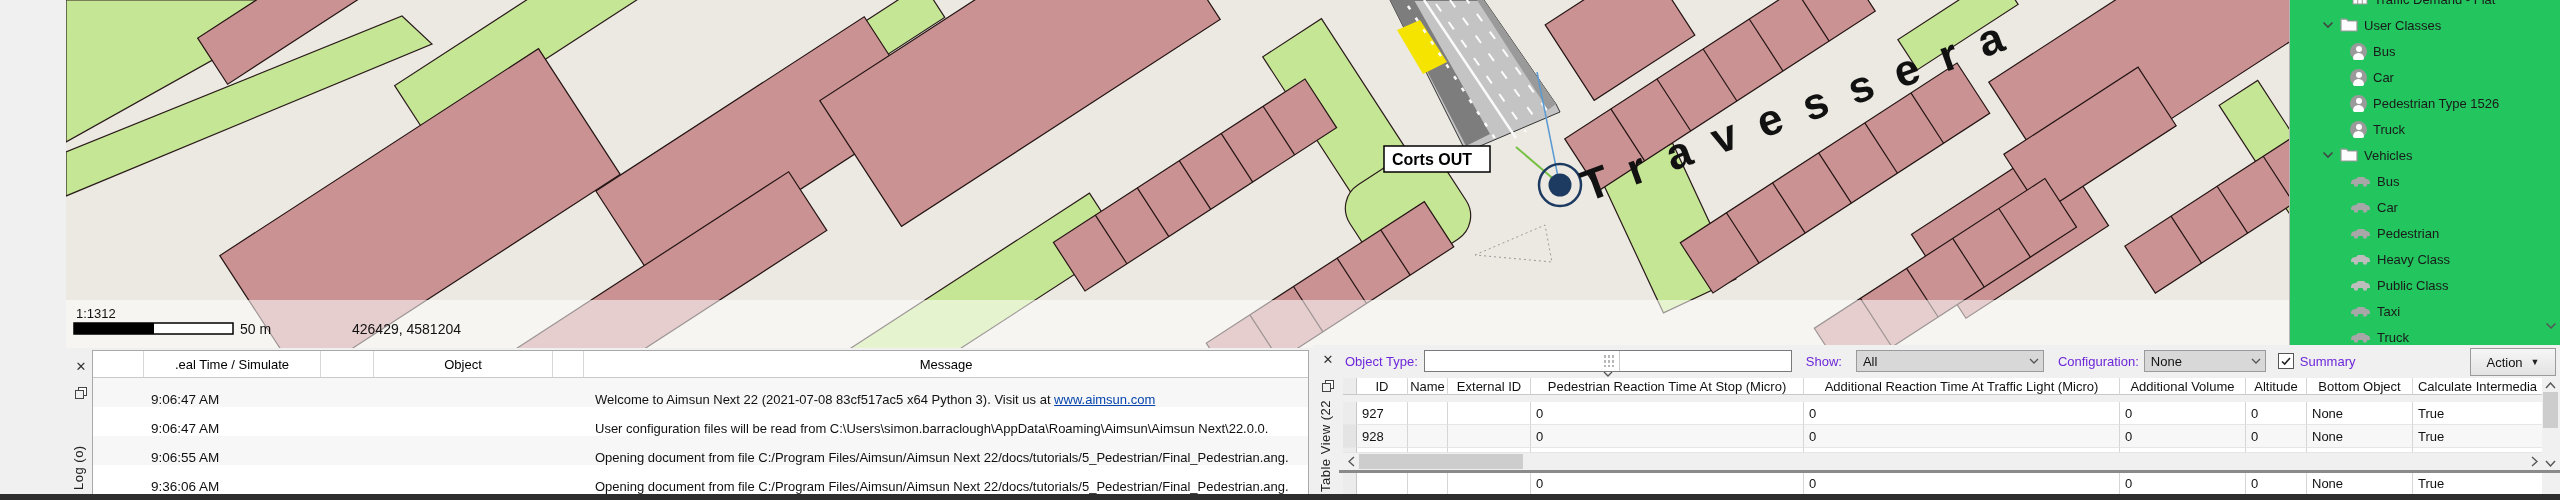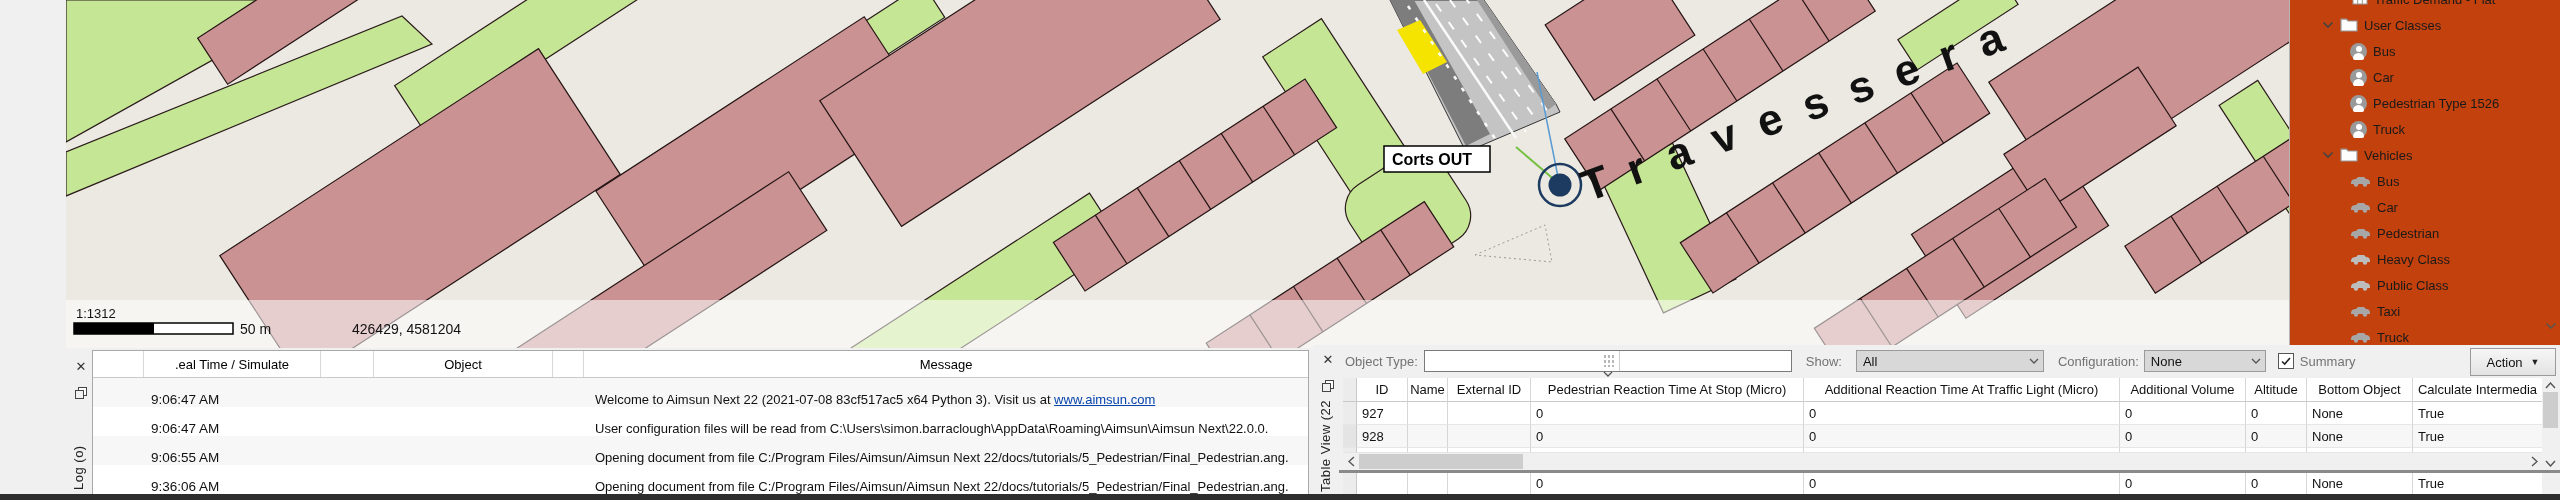--- a/index.html
+++ b/index.html
@@ -10,21 +10,21 @@
   .vtab{position:absolute;writing-mode:vertical-rl;transform:rotate(180deg);
         font-size:13px;color:#222;letter-spacing:.5px;}
   .xicon{font-size:13px;color:#333;line-height:14px;cursor:default;}
   .chev{display:inline-block;}
   
   #left-strip{left:0;top:0;width:66px;height:500px;background:#f0f0f0;border-right:1px solid #b9b9b9;}
   
   #map{left:66px;top:0;width:2223px;height:352px;background:#ece9e2;overflow:hidden;}
   #map svg{display:block;}
   
-  #tree{left:2289px;top:0;width:271px;height:346px;background:#c2410c;border-left:1px solid #b5b5b5;overflow:hidden;}
+  #tree{left:2289px;top:0;width:271px;height:346px;background:#22c55e;border-left:1px solid #b5b5b5;overflow:hidden;}
   .tree-inner{position:absolute;left:0;top:-14px;width:100%;}
   .tree-row{height:26px;display:flex;align-items:center;gap:6px;}
   .tree-row .lbl{font-size:13px;color:#1a1a1a;white-space:nowrap;}
   .pad-root{padding-left:32px;} .pad-child{padding-left:60px;} .pad-partial{padding-left:62px;}
   .person-ic{width:17px;height:17px;border-radius:50%;background:#9a9a9a;position:relative;flex:0 0 17px;}
   .person-ic:before{content:"";position:absolute;left:5.5px;top:3px;width:6px;height:6px;border-radius:50%;background:#fff;}
   .person-ic:after{content:"";position:absolute;left:3px;top:10px;width:11px;height:7px;border-radius:6px 6px 2px 2px;background:#fff;}
   .tree-scroll-down{position:absolute;right:4px;top:322px;}
   
   .dockpanel{background:#f0f0f0;}
@@ -39,21 +39,21 @@
   .log-row{display:flex;height:29px;align-items:flex-end;}
   .log-row.alt{background:#f7f7f7;}
   .lc-time{width:176px;padding-left:8px;flex:0 0 auto;font-size:13.5px;}
   .lc-gap1{width:50px;flex:0 0 auto;} .lc-gap2{width:52px;flex:0 0 auto;} .lc-obj{width:178px;flex:0 0 auto;}
   .lc-gap3{width:30px;flex:0 0 auto;}
   .lc-msg{flex:1 1 auto;padding-left:8px;white-space:nowrap;overflow:hidden;font-size:13px;}
   .loglink{color:#0645ad;text-decoration:underline;}
   
   #table-panel{left:1313px;top:345px;width:1247px;height:149px;}
   #tv-toolbar{position:absolute;left:26px;top:0;right:0;height:32px;display:flex;align-items:center;}
-  .tb-label{font-size:13px;color:#737373;white-space:nowrap;}
+  .tb-label{font-size:13px;color:#6d28d9;white-space:nowrap;}
   .combo{height:22px;border:1px solid #7a7a7a;background:#fff;display:flex;align-items:center;position:relative;box-sizing:border-box;}
   .combo .val{font-size:13px;padding-left:6px;white-space:nowrap;overflow:hidden;flex:1;}
   .combo .arrow{width:18px;display:flex;justify-content:center;flex:0 0 18px;}
   .combo.gray{background:#d8d8d8;border-color:#9a9a9a;}
   .sec-ic{width:20px;height:16px;margin-left:3px;border-right:1px solid #cfcfcf;flex:0 0 20px;display:flex;align-items:center;justify-content:center;}
   .cbx{width:14px;height:14px;border:1px solid #555;background:#fff;display:flex;align-items:center;justify-content:center;flex:0 0 14px;}
   #action-btn{position:absolute;left:1157px;top:3px;width:84px;height:26px;background:linear-gradient(#f6f6f6,#e3e3e3);
       border:1px solid #9a9a9a;display:flex;align-items:center;justify-content:center;gap:8px;font-size:13px;}
   #action-btn .caret{font-size:9px;color:#222;}
   
@@ -390,21 +390,21 @@
             <path d="M1,4.5 L3.7,7 L9,1" stroke="#222" stroke-width="1.6" fill="none"></path>
           </svg>
       </span>
       <span class="tb-label" style="margin-left:6px;">Summary</span>
     </div>
     <div id="action-btn" class="abs">
       <span>Action</span>
       <span class="caret">▼</span>
     </div>
 
-    <div class="tv-rowline" style="top:33px;height:24px;">
+    <div class="tv-rowline" style="top:33px;height:17px;">
       <div class="tcell hd rowhdr c0"></div>
       <div class="tcell hd c1">ID</div>
       <div class="tcell hd c2">Name</div>
       <div class="tcell hd c3">External ID</div>
       <div class="tcell hd c4">Pedestrian Reaction Time At Stop (Micro)</div>
       <div class="tcell hd c5">Additional Reaction Time At Traffic Light (Micro)</div>
       <div class="tcell hd c6">Additional Volume</div>
       <div class="tcell hd c7">Altitude</div>
       <div class="tcell hd c8">Bottom Object</div>
       <div class="tcell hd c9">Calculate Intermedia</div>

